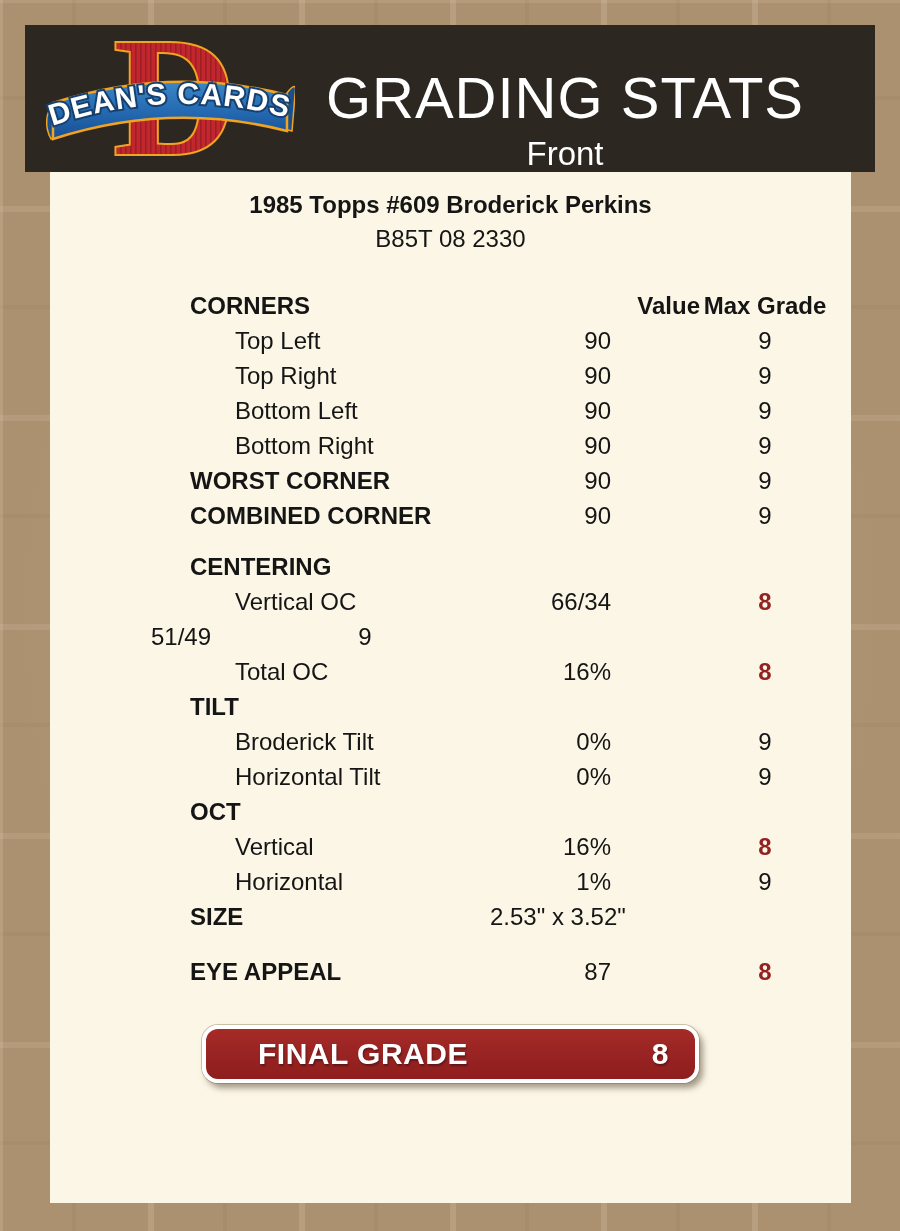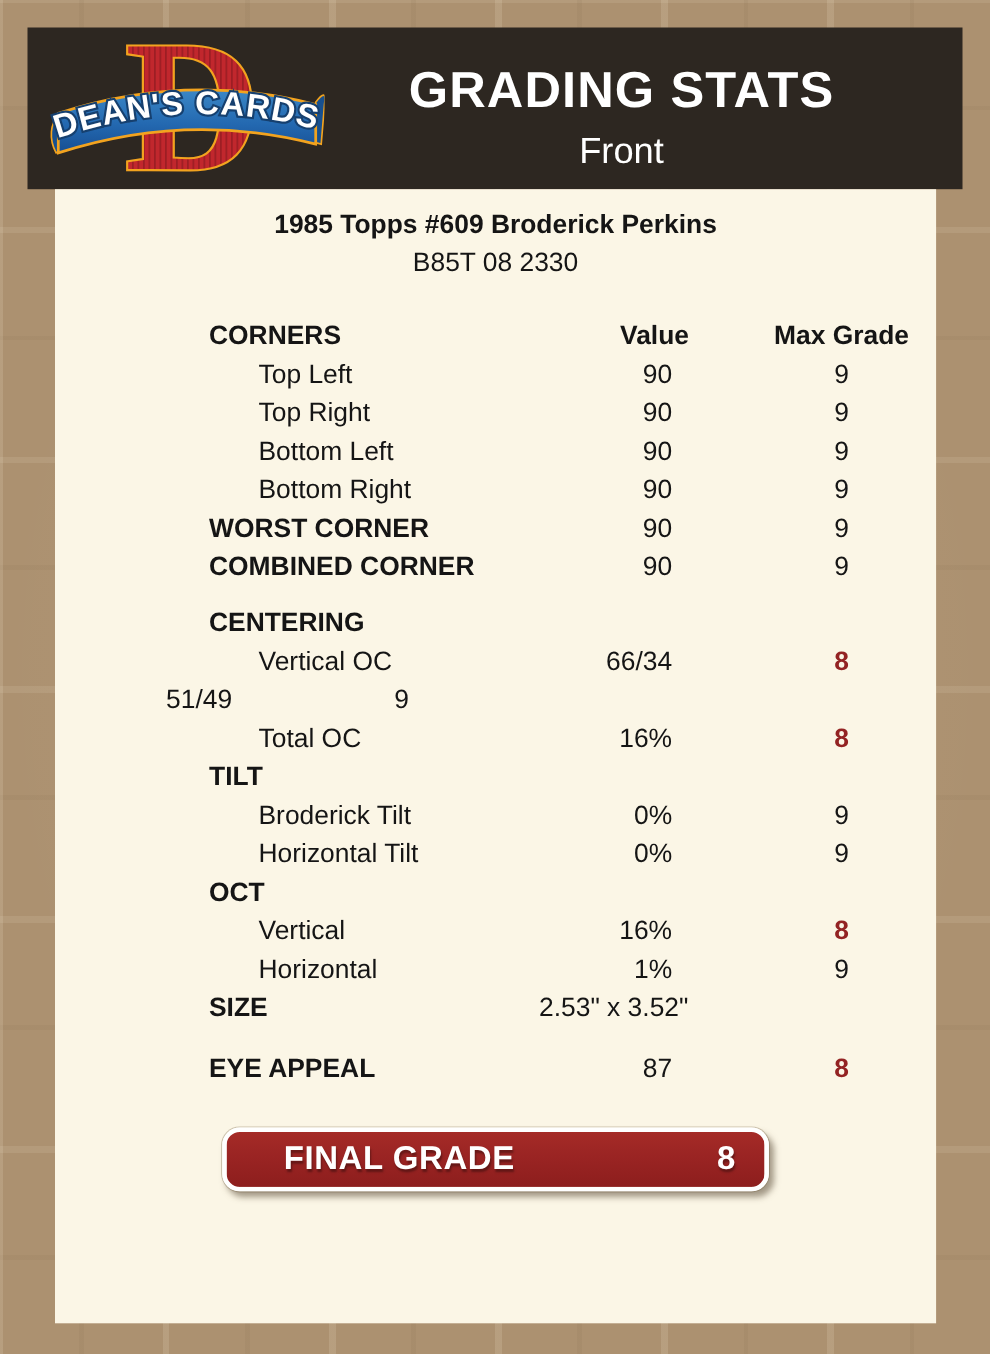--- a/index.html
+++ b/index.html
@@ -19,35 +19,35 @@
   }
   .header{
     position:absolute;left:25px;top:25px;width:850px;height:147px;
     background:#2d2721;
   }
   .logo{position:absolute;left:20px;top:6px;width:250px;height:135px;}
   .head-text{
     position:absolute;left:280px;top:0;width:520px;height:147px;
     text-align:center;color:#ffffff;
   }
-  .head-title{margin-top:30px;font-size:46px;line-height:52px;letter-spacing:1px;font-weight:700;}
+  .head-title{margin-top:47px;font-size:58px;line-height:52px;letter-spacing:1px;font-weight:400;}
   .head-sub{margin-top:10px;font-size:33px;line-height:40px;font-weight:400;}
   .panel{
     position:absolute;left:50px;top:172px;width:801px;height:1031px;
     background:#fbf6e6;
   }
   .card-title{margin:18px 0 0 0;text-align:center;font-size:24px;line-height:30px;font-weight:700;}
   .card-serial{margin:4px 0 0 0;text-align:center;font-size:24px;line-height:30px;font-weight:400;}
   .table{margin-top:34px;font-size:24px;padding-left:40px;}
   .row{display:flex;align-items:center;height:35px;}
   .lbl{width:400px;box-sizing:border-box;padding-left:100px;white-space:nowrap;}
   .lbl.indent{padding-left:145px;}
   .bold{font-weight:700;}
   .val{width:210px;box-sizing:border-box;text-align:right;padding-right:89px;white-space:nowrap;}
-  .val.center{text-align:center;padding-right:0;}
+  .val.center{padding-right:0;}
   .max{width:130px;text-align:center;}
   .red{color:#932323;font-weight:700;}
   .grade-btn{
     width:489px;height:50px;margin:36px auto 0 auto;
     background:linear-gradient(180deg,#a52b27 0%,#9a2423 45%,#8d1e1d 100%);
     border:4px solid #ffffff;border-radius:16px;
     box-shadow:0 0 0 1px rgba(120,100,70,0.35), 4px 5px 6px rgba(90,75,55,0.55);
     display:flex;align-items:center;
     color:#ffffff;font-size:30px;font-weight:700;letter-spacing:0.5px;
   }

